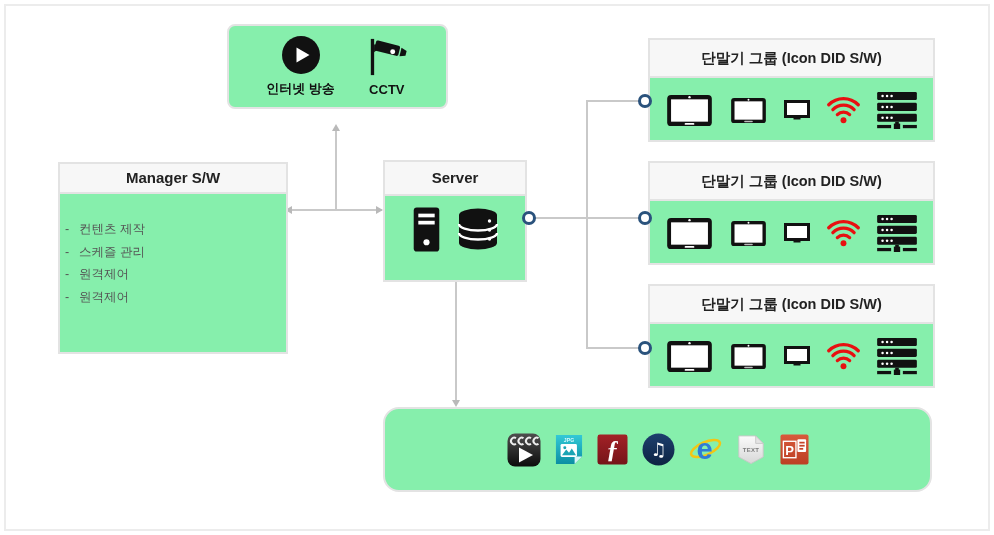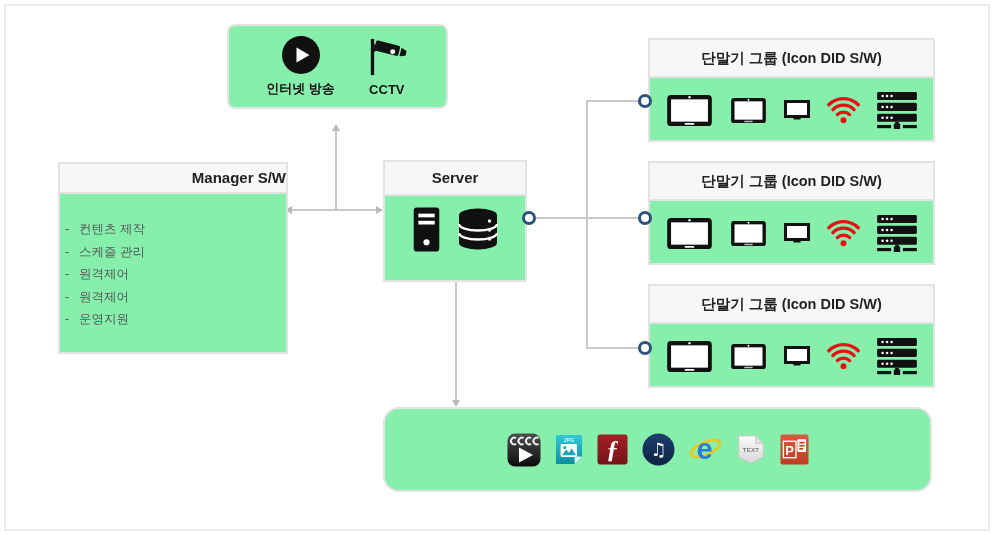--- a/index.html
+++ b/index.html
@@ -13,21 +13,21 @@
     background:#f7f7f7;border-bottom:2px solid #e3e3e3;text-align:center;
     font-weight:bold;color:#222;
   }
   
   #top-box{left:227px;top:24px;width:221px;height:85px;border-radius:8px;
     display:flex;align-items:center;justify-content:center;gap:30px;}
   .src-item{display:flex;flex-direction:column;align-items:center;}
   .src-item .lbl{font-size:13px;font-weight:bold;color:#111;margin-top:5px;white-space:nowrap;}
   
   #manager-box{left:58px;top:162px;width:230px;height:192px;}
-  #manager-box .box-header{height:28px;line-height:28px;font-size:15px;text-align:right;}
+  #manager-box .box-header{height:28px;line-height:28px;font-size:15px;}
   #manager-list{list-style:none;margin:0;padding:24px 0 0 5px;}
   #manager-list li{font-size:12.5px;color:#555;line-height:22.5px;}
   #manager-list .dash{display:inline-block;width:14px;color:#555;}
   
   #server-box{left:383px;top:160px;width:144px;height:122px;}
   #server-box .box-header{height:32px;line-height:32px;font-size:15px;}
   #server-body{height:66px;display:flex;align-items:center;justify-content:center;gap:18px;}
   
   .group-box{left:648px;width:287px;height:104px;}
   .group-box .box-header{height:36px;line-height:36px;font-size:14.5px;}
@@ -255,21 +255,20 @@
     </div>
   </div>
 
   <div id="manager-box" class="box">
     <div class="box-header">Manager S/W</div>
     <ul id="manager-list">
       <li><span class="dash">-</span><span>컨텐츠 제작</span></li>
       <li><span class="dash">-</span><span>스케즐 관리</span></li>
       <li><span class="dash">-</span><span>원격제어</span></li>
       <li><span class="dash">-</span><span>원격제어</span></li>
-      <li><span class="dash">-</span><span>운영지원</span></li>
     </ul>
   </div>
 
   <div id="server-box" class="box">
     <div class="box-header">Server</div>
     <div id="server-body">
       <svg width="27" height="45">
           <use href="#sym-tower"></use>
         </svg>
       <svg width="40" height="42">

